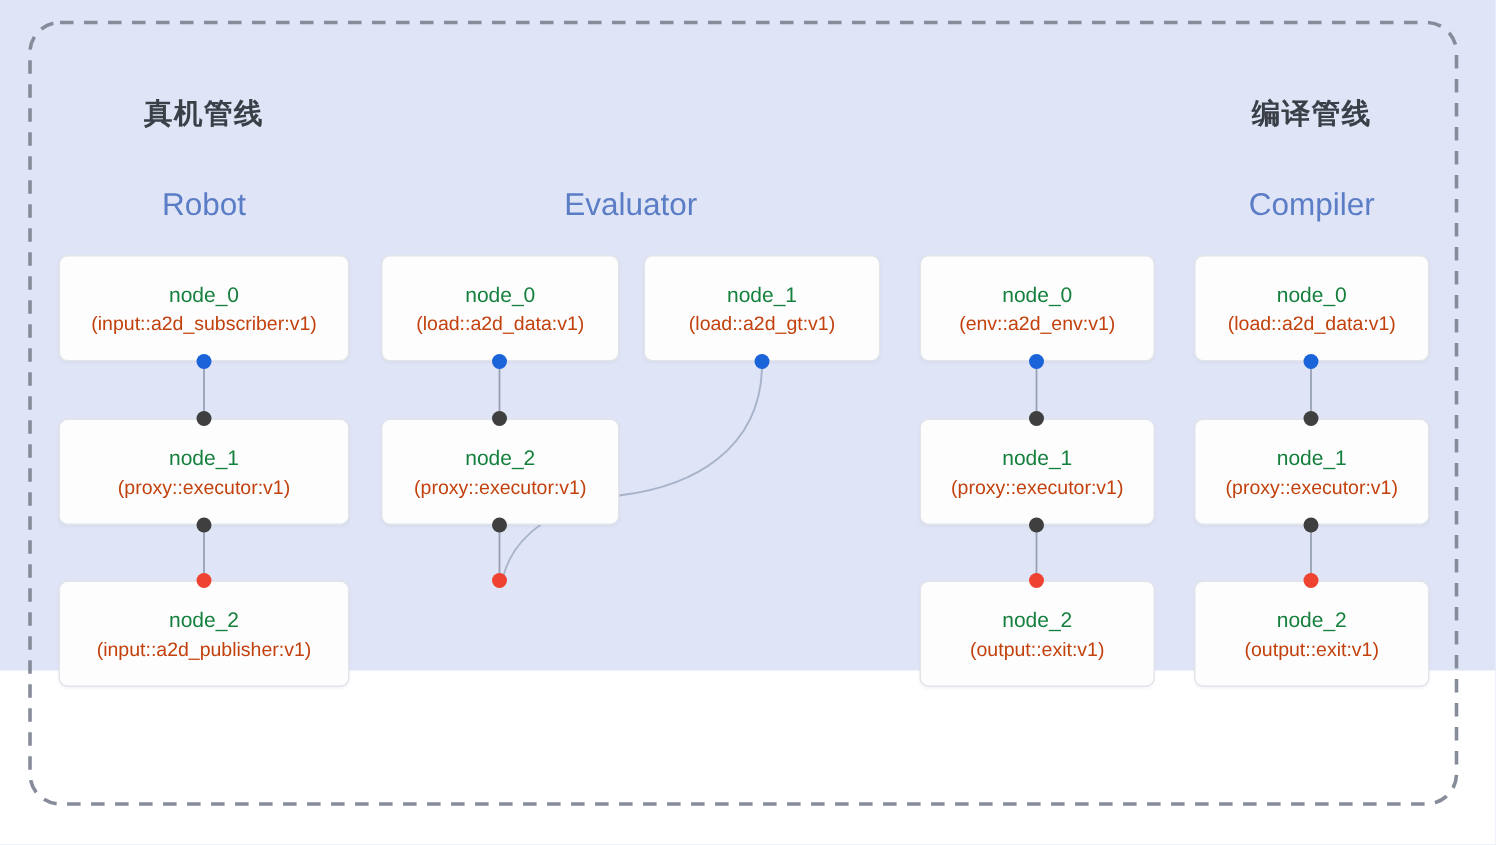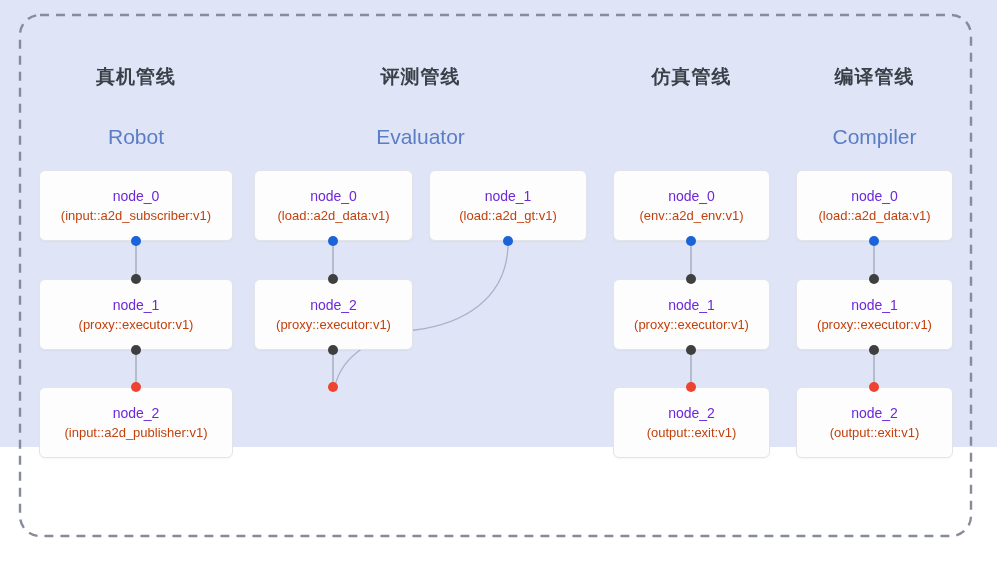--- a/index.html
+++ b/index.html
@@ -44,21 +44,21 @@
     box-sizing: border-box;
     box-shadow: 0 1px 2px rgba(60,70,110,0.05);
     display: flex;
     flex-direction: column;
     align-items: center;
     justify-content: center;
     z-index: 2;
   }
   .node-name {
     font-size: 14px;
-    color: #6d28d9;
+    color: #15803d;
     line-height: 20px;
   }
   .node-type {
     font-size: 13px;
     color: #c2410c;
     line-height: 19px;
   }
   .dot {
     position: absolute;
     width: 10px; height: 10px;
@@ -102,24 +102,22 @@
     <line x1="691" y1="241" x2="691" y2="279" stroke="#98a1b4" stroke-width="1.2"></line>
     <line x1="691" y1="350" x2="691" y2="387" stroke="#98a1b4" stroke-width="1.2"></line>
 
     <line x1="874" y1="241" x2="874" y2="279" stroke="#98a1b4" stroke-width="1.2"></line>
     <line x1="874" y1="350" x2="874" y2="387" stroke="#98a1b4" stroke-width="1.2"></line>
   </svg>
 
   <div class="group-title-zh hdr-robot">真机管线</div>
   <div class="group-title-en hdr-robot">Robot</div>
 
-  <div class="group-title-zh hdr-eval">评测管线</div>
   <div class="group-title-en hdr-eval">Evaluator</div>
 
-  <div class="group-title-zh hdr-sim">仿真管线</div>
 
   <div class="group-title-zh hdr-comp">编译管线</div>
   <div class="group-title-en hdr-comp">Compiler</div>
 
   <div class="node col-robot row-1">
     <div class="node-name">node_0</div>
     <div class="node-type">(input::a2d_subscriber:v1)</div>
   </div>
   <div class="node col-robot row-2">
     <div class="node-name">node_1</div>

